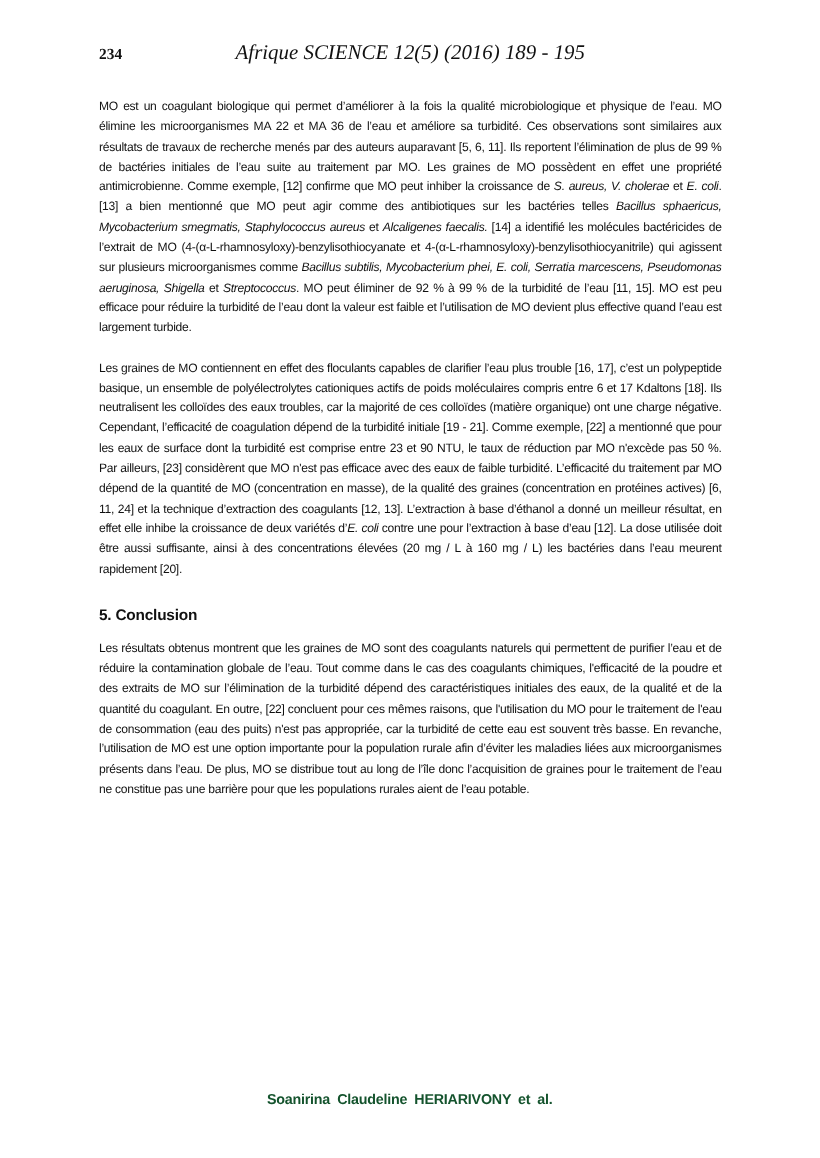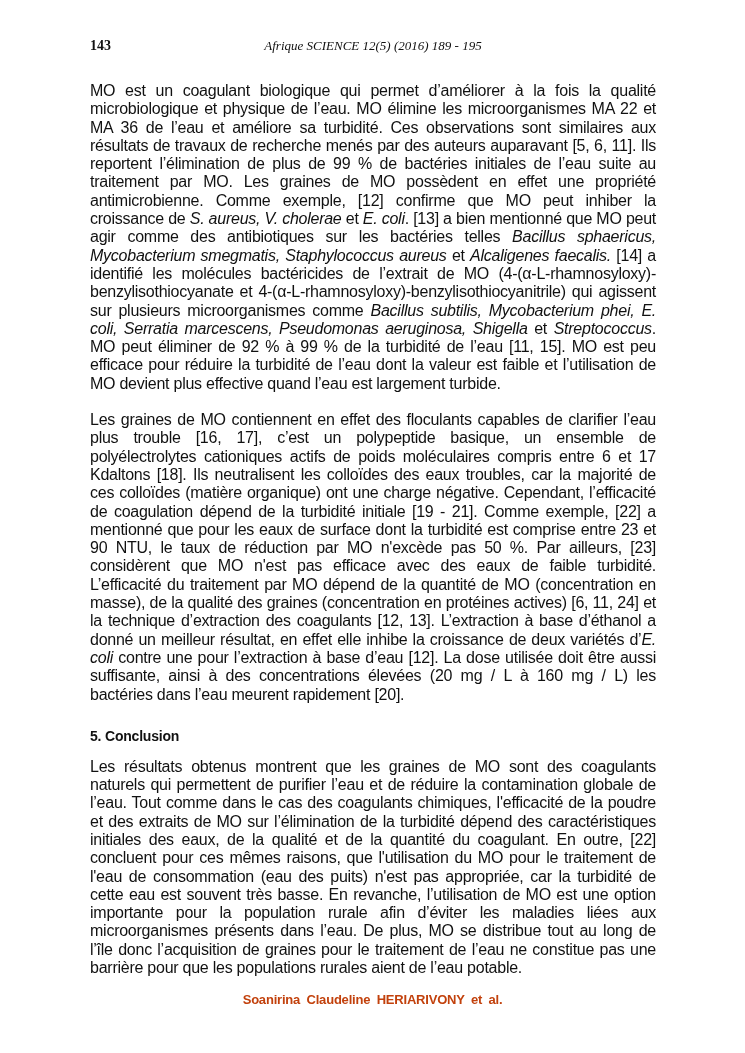--- a/index.html
+++ b/index.html
@@ -29,33 +29,33 @@
   }
   .page-number {
     font-weight: bold;
     font-size: 14px;
     width: 90px;
     flex: 0 0 auto;
   }
   .journal-ref {
     flex: 1 1 auto;
     text-align: center;
-    font-size: 13px;
+    font-size: 19px;
     margin-right: 90px;
     white-space: nowrap;
   }
   .journal-ref span { font-style: italic; }
   .section-title {
     font-weight: bold;
     font-size: 14px;
     letter-spacing: -0.2px;
     margin: 0 0 14px 0;
   }
   .para {
-    font-size: 16px;
+    font-size: 11px;
     line-height: 18.3px;
     letter-spacing: -0.25px;
     text-align: justify;
     margin: 0 0 18px 0;
   }
   .section {
     margin-bottom: 24px;
   }
   .section-conclusion {
   }
@@ -70,29 +70,29 @@
     letter-spacing: -0.2px;
     word-spacing: 3px;
   }
 </style>
 </head>
 <body>
 
 <div class="page">
 
   <div class="header-row">
-    <div class="page-number">143</div>
+    <div class="page-number">234</div>
     <div class="journal-ref"><span style="font-style: italic;">Afrique </span><span>SCIENCE </span><span style="font-style: italic;">12(5) (2016) 189 - 195</span></div>
   </div>
 
   <div class="section">
     <p class="para"><span>MO est un coagulant biologique qui permet d’améliorer à la fois la qualité microbiologique et physique de l’eau. MO élimine les microorganismes MA 22 et MA 36 de l’eau et améliore sa turbidité. Ces observations sont similaires aux résultats de travaux de recherche menés par des auteurs auparavant [5, 6, 11]. Ils reportent l’élimination de plus de 99 % de bactéries initiales de l’eau suite au traitement par MO. Les graines de MO possèdent en effet une propriété antimicrobienne. Comme exemple, [12] confirme que MO peut inhiber la croissance de </span><span style="font-style: italic;">S. aureus, V. cholerae</span><span> et </span><span style="font-style: italic;">E. coli</span><span>. [13] a bien mentionné que MO peut agir comme des antibiotiques sur les bactéries telles </span><span style="font-style: italic;">Bacillus sphaericus, Mycobacterium smegmatis, Staphylococcus aureus</span><span> et </span><span style="font-style: italic;">Alcaligenes faecalis.</span><span> [14] a identifié les molécules bactéricides de l’extrait de MO (4-(α-L-rhamnosyloxy)-benzylisothiocyanate et 4-(α-L-rhamnosyloxy)-benzylisothiocyanitrile) qui agissent sur plusieurs microorganismes comme </span><span style="font-style: italic;">Bacillus subtilis, Mycobacterium phei, E. coli, Serratia marcescens, Pseudomonas aeruginosa, Shigella</span><span> et </span><span style="font-style: italic;">Streptococcus</span><span>. MO peut éliminer de 92 % à 99 % de la turbidité de l’eau [11, 15]. MO est peu efficace pour réduire la turbidité de l’eau dont la valeur est faible et l’utilisation de MO devient plus effective quand l’eau est largement turbide.</span></p>
     <p class="para"><span>Les graines de MO contiennent en effet des floculants capables de clarifier l’eau plus trouble [16, 17], c’est un polypeptide basique, un ensemble de polyélectrolytes cationiques actifs de poids moléculaires compris entre 6 et 17 Kdaltons [18]. Ils neutralisent les colloïdes des eaux troubles, car la majorité de ces colloïdes (matière organique) ont une charge négative. Cependant, l’efficacité de coagulation dépend de la turbidité initiale [19 - 21]. Comme exemple, [22] a mentionné que pour les eaux de surface dont la turbidité est comprise entre 23 et 90 NTU, le taux de réduction par MO n'excède pas 50 %. Par ailleurs, [23] considèrent que MO n'est pas efficace avec des eaux de faible turbidité. L’efficacité du traitement par MO dépend de la quantité de MO (concentration en masse), de la qualité des graines (concentration en protéines actives) [6, 11, 24] et la technique d’extraction des coagulants [12, 13]. L’extraction à base d’éthanol a donné un meilleur résultat, en effet elle inhibe la croissance de deux variétés d’</span><span style="font-style: italic;">E. coli</span><span> contre une pour l’extraction à base d’eau [12]. La dose utilisée doit être aussi suffisante, ainsi à des concentrations élevées (20 mg / L à 160 mg / L) les bactéries dans l’eau meurent rapidement [20].</span></p>
   </div>
 
   <div class="section section-conclusion">
     <h2 class="section-title">5. Conclusion</h2>
     <p class="para"><span>Les résultats obtenus montrent que les graines de MO sont des coagulants naturels qui permettent de purifier l’eau et de réduire la contamination globale de l’eau. Tout comme dans le cas des coagulants chimiques, l'efficacité de la poudre et des extraits de MO sur l’élimination de la turbidité dépend des caractéristiques initiales des eaux, de la qualité et de la quantité du coagulant. En outre, [22] concluent pour ces mêmes raisons, que l'utilisation du MO pour le traitement de l'eau de consommation (eau des puits) n'est pas appropriée, car la turbidité de cette eau est souvent très basse. En revanche, l’utilisation de MO est une option importante pour la population rurale afin d’éviter les maladies liées aux microorganismes présents dans l’eau. De plus, MO se distribue tout au long de l’île donc l’acquisition de graines pour le traitement de l’eau ne constitue pas une barrière pour que les populations rurales aient de l’eau potable.</span></p>
   </div>
 
 </div>
 
-<div class="footer-authors" style="color: #c2410c;">Soanirina  Claudeline  HERIARIVONY  et  al.</div>
+<div class="footer-authors" style="color: #14532d;">Soanirina  Claudeline  HERIARIVONY  et  al.</div>
 
 </body></html>

